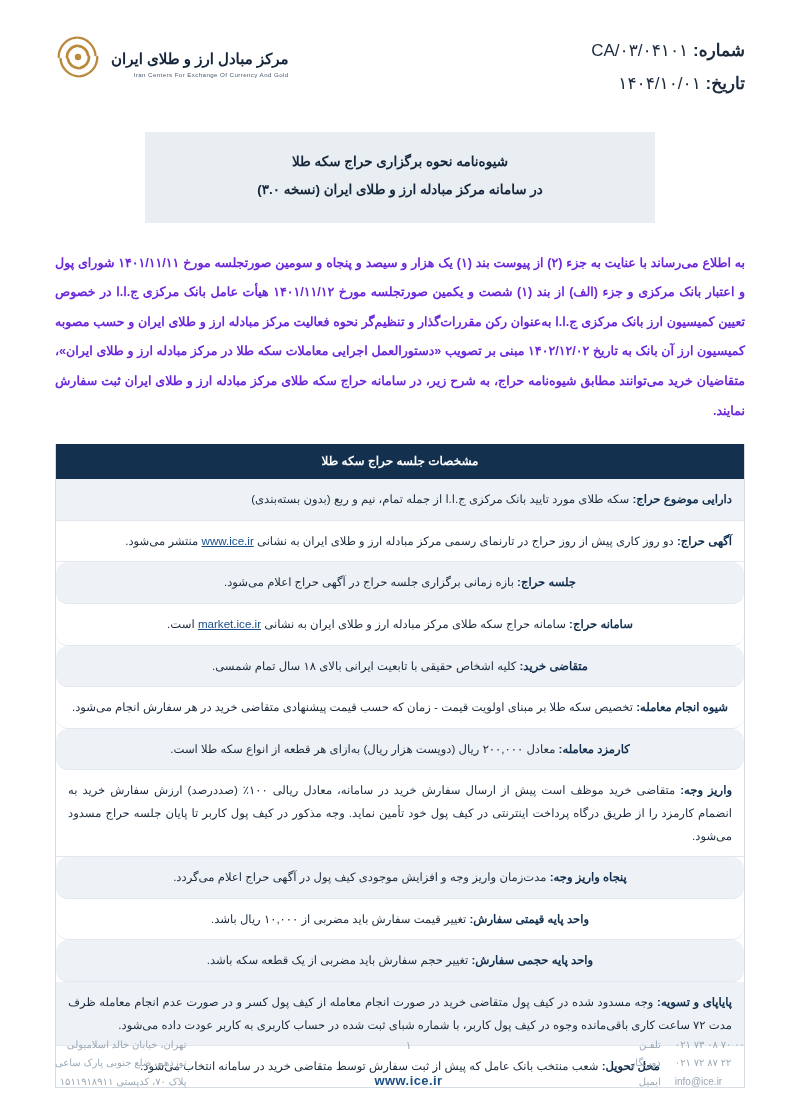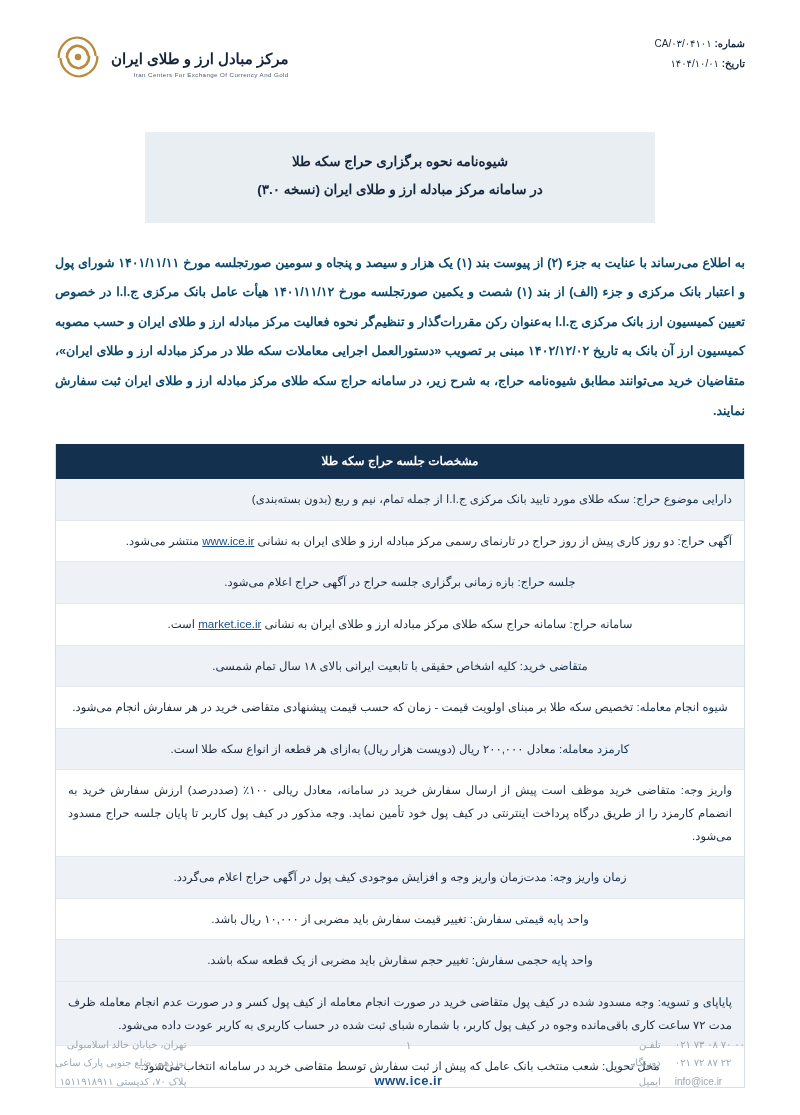--- a/index.html
+++ b/index.html
@@ -25,21 +25,21 @@
 
   
   .header {
     display: flex;
     justify-content: space-between;
     align-items: flex-start;
     padding-top: 34px;
     height: 70px;
   }
   .doc-meta {
-    font-size: 10px;
+    font-size: 17px;
     line-height: 1.95;
     color: #1b2a3d;
     text-align: right;
     direction: rtl;
     white-space: nowrap;
   }
   .doc-meta .row { display: block; }
   .doc-meta .lbl { font-weight: bold; }
   .logo-wrap {
     display: flex;
@@ -89,21 +89,21 @@
     line-height: 2.1;
   }
 
   
   .intro {
     margin-top: 26px;
     font-size: 12.6px;
     line-height: 2.35;
     text-align: justify;
     text-align-last: right;
-    color: #0c4a6e;
+    color: #6d28d9;
     direction: rtl;
     font-weight: bold;
   }
 
   
   .table {
     margin-top: 18px;
     border: 1px solid #d6dde4;
     border-top: none;
   }
@@ -123,23 +123,23 @@
     line-height: 1.95;
     direction: rtl;
     text-align: justify;
     text-align-last: right;
     color: #1b2a3d;
     border-bottom: 1px solid #e3e8ee;
   }
   .row-item:last-child { border-bottom: none; }
   .row-item.odd { background: #eef2f6; }
   .row-item.even { background: #ffffff; }
-  .row-item.center { text-align: center; text-align-last: center; }
+  .row-item.center { text-align: center; text-align-last: center; border-radius: 12px; }
   .rl {
-    font-weight: normal;
+    font-weight: bold;
     color: #13304f;
   }
   .lnk {
     color: #1a4f8a;
     text-decoration: underline;
     direction: ltr;
     unicode-bidi: embed;
   }
 
   
@@ -231,21 +231,21 @@
     <div class="table-head">مشخصات جلسه حراج سکه طلا</div>
     <div id="rows-host">
         <div class="row-item odd"><span class="rl">دارایی موضوع حراج:</span><span> سکه طلای مورد تایید بانک مرکزی ج.ا.ا از جمله تمام، نیم و ربع (بدون بسته‌بندی)</span></div>
         <div class="row-item even"><span class="rl">آگهی حراج:</span><span> دو روز کاری پیش از روز حراج در تارنمای رسمی مرکز مبادله ارز و طلای ایران به نشانی </span><span class="lnk">www.ice.ir</span><span> منتشر می‌شود.</span></div>
         <div class="row-item odd center"><span class="rl">جلسه حراج:</span><span> بازه زمانی برگزاری جلسه حراج در آگهی حراج اعلام می‌شود.</span></div>
         <div class="row-item even center"><span class="rl">سامانه حراج:</span><span> سامانه حراج سکه طلای مرکز مبادله ارز و طلای ایران به نشانی </span><span class="lnk">market.ice.ir</span><span> است.</span></div>
         <div class="row-item odd center"><span class="rl">متقاضی خرید:</span><span> کلیه اشخاص حقیقی با تابعیت ایرانی بالای ۱۸ سال تمام شمسی.</span></div>
         <div class="row-item even center"><span class="rl">شیوه انجام معامله:</span><span> تخصیص سکه طلا بر مبنای اولویت قیمت - زمان که حسب قیمت پیشنهادی متقاضی خرید در هر سفارش انجام می‌شود.</span></div>
         <div class="row-item odd center"><span class="rl">کارمزد معامله:</span><span> معادل ۲۰۰,۰۰۰ ریال (دویست هزار ریال) به‌ازای هر قطعه از انواع سکه طلا است.</span></div>
         <div class="row-item even"><span class="rl">واریز وجه:</span><span> متقاضی خرید موظف است پیش از ارسال سفارش خرید در سامانه، معادل ریالی ۱۰۰٪ (صددرصد) ارزش سفارش خرید به انضمام کارمزد را از طریق درگاه پرداخت اینترنتی در کیف پول خود تأمین نماید. وجه مذکور در کیف پول کاربر تا پایان جلسه حراج مسدود می‌شود.</span></div>
-        <div class="row-item odd center"><span class="rl">زمان واریز وجه:</span><span> مدت‌زمان واریز وجه و افزایش موجودی کیف پول در آگهی حراج اعلام می‌گردد.</span></div>
+        <div class="row-item odd center"><span class="rl">پنجاه واریز وجه:</span><span> مدت‌زمان واریز وجه و افزایش موجودی کیف پول در آگهی حراج اعلام می‌گردد.</span></div>
         <div class="row-item even center"><span class="rl">واحد پایه قیمتی سفارش:</span><span> تغییر قیمت سفارش باید مضربی از ۱۰,۰۰۰ ریال باشد.</span></div>
         <div class="row-item odd center"><span class="rl">واحد پایه حجمی سفارش:</span><span> تغییر حجم سفارش باید مضربی از یک قطعه سکه باشد.</span></div>
         <div class="row-item odd"><span class="rl">پایاپای و تسویه:</span><span> وجه مسدود شده در کیف پول متقاضی خرید در صورت انجام معامله از کیف پول کسر و در صورت عدم انجام معامله ظرف مدت ۷۲ ساعت کاری باقی‌مانده وجوه در کیف پول کاربر، با شماره شبای ثبت شده در حساب کاربری به کاربر عودت داده می‌شود.</span></div>
         <div class="row-item even center"><span class="rl">محل تحویل:</span><span> شعب منتخب بانک عامل که پیش از ثبت سفارش توسط متقاضی خرید در سامانه انتخاب می‌شود.</span></div>
       </div>
   </div>
 
   <div class="footer">
     <div class="footer-left">
       <div class="f-values" id="footer-values">

